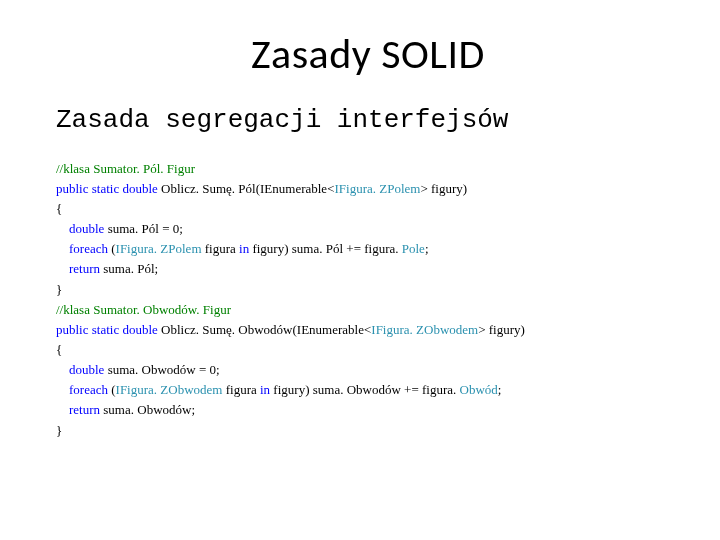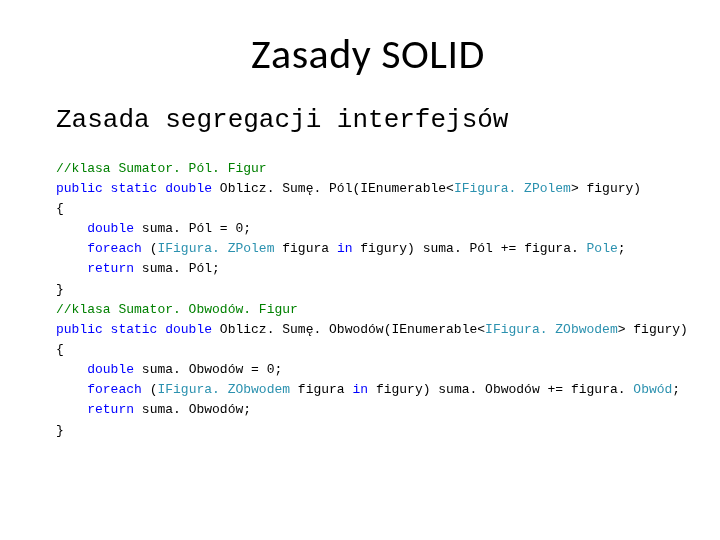--- a/index.html
+++ b/index.html
@@ -36,21 +36,21 @@
     font-family: Liberation Mono, monospace;
   }
   .subtitle-line.italic {
     font-style: italic;
   }
   .subtitle-line .bold-i {
     font-weight: 700;
     font-style: italic;
   }
   .code {
-    font-family: Liberation Mono, monospace;
+    font-family: Liberation Serif, serif;
     font-size: 13px;
     line-height: 1.55;
     white-space: pre;
     color: #000;
   }
   .code .c  { color: #008000; }  
   .code .k  { color: #0000ff; }  
   .code .t  { color: #2b91af; }  
   .code .n  { color: #000000; }  
 </style>

